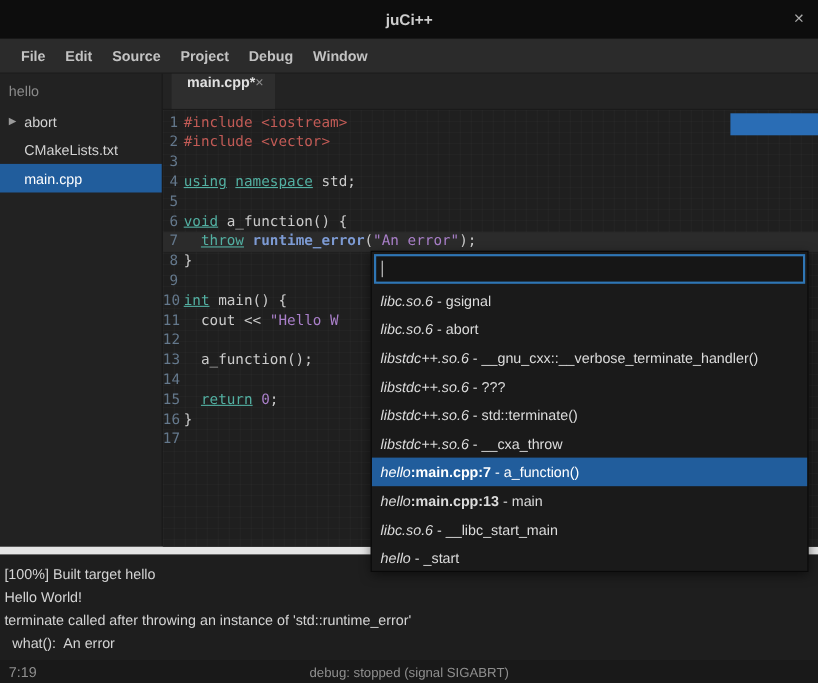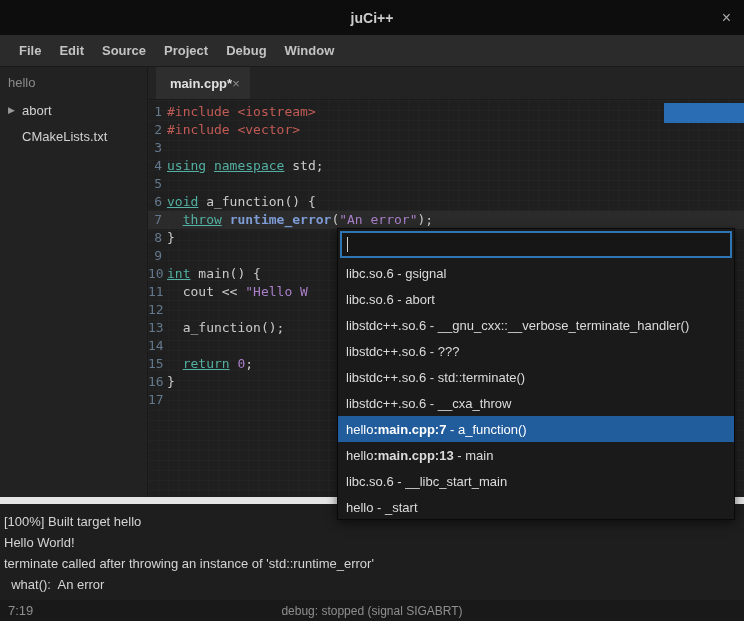--- a/index.html
+++ b/index.html
@@ -16,21 +16,21 @@
 
   .main { flex:1; display:flex; min-height:0; }
   .sidebar { flex:0 0 148px; width:148px; background:#222222; border-right:1px solid #191919; }
   .project { color:#8a8a8a; font-size:13px; padding:8px 8px 7px; }
   .tree-item { height:26px; display:flex; align-items:center; color:#d2d2d2; font-size:13px; padding-left:22px; position:relative; cursor:default; }
   .tree-item .expander { position:absolute; left:8px; font-size:9px; color:#9a9a9a; }
   .tree-item.selected { background:#215d9c; color:#ffffff; }
 
   .editor-col { flex:1; display:flex; flex-direction:column; min-width:0; }
   .tabbar { flex:0 0 33px; background:#232323; display:flex; align-items:stretch; padding-left:8px; border-bottom:1px solid #1a1a1a; }
-  .tab { background:#2e2e2e; display:flex; align-items:center; gap:0; padding:0 10px 0 14px; }
+  .tab { background:#2e2e2e; display:flex; gap:0; padding:0 10px 0 14px; }
   .tab-label { color:#e0e0e0; font-size:13px; font-weight:bold; }
   .tab-close { color:#8f8f8f; font-size:13px; cursor:pointer; }
 
   .editor { flex:1; position:relative; overflow:hidden; padding-top:3px;
     background-color:#1f1f1f;
     background-image:
       linear-gradient(rgba(255,255,255,0.018) 1px, transparent 1px),
       linear-gradient(90deg, rgba(255,255,255,0.018) 1px, transparent 1px);
     background-size:10px 10px;
     font-family:"DejaVu Sans Mono", monospace; }
@@ -51,21 +51,21 @@
   .status-left { color:#8f8f8f; font-size:13px; padding-left:8px; position:relative; z-index:1; }
   .status-center { position:absolute; left:0; right:0; text-align:center; color:#8f8f8f; font-size:12px; }
 
   .scroll-indicator { position:absolute; right:0; top:103px; width:80px; height:20px; background:#2a6db5; z-index:3; }
 
   .popup { position:absolute; left:337px; top:228px; width:398px; height:292px; background:#1a1a1a; border:1px solid #090909; box-shadow:0 3px 10px rgba(0,0,0,0.55); z-index:10; overflow:hidden; }
   .popup-input { margin:2px; height:27px; border:2px solid #2f76b5; background:#161616; display:flex; align-items:center; padding-left:5px; }
   .pcaret { width:1px; height:15px; background:#d0d0d0; }
   .prow { height:26px; display:flex; align-items:center; padding-left:8px; color:#dcdcdc; font-size:13px; white-space:pre; cursor:default; }
   .prow.selected { background:#215d9c; color:#ffffff; }
-  .plib { }
+  .plib { font-style:italic; }
   .ploc { font-weight:bold; }
 </style>
 </head>
 <body>
 
 <div class="window">
 
   <div class="titlebar">
     <span class="title">juCi++</span>
     <span class="close">×</span>
@@ -83,20 +83,23 @@
   <div class="main">
     <div class="sidebar">
       <div class="project">hello</div>
       <div id="tree">
           <div class="tree-item">
             <span class="expander">▶</span>
             <span>abort</span>
           </div>
           <div class="tree-item">
             <span>CMakeLists.txt</span>
+          </div>
+          <div class="tree-item selected">
+            <span>main.cpp</span>
           </div>
         </div>
     </div>
 
     <div class="editor-col">
       <div class="tabbar">
         <div class="tab">
           <span class="tab-label">main.cpp*</span>
           <span class="tab-close">×</span>
         </div>

